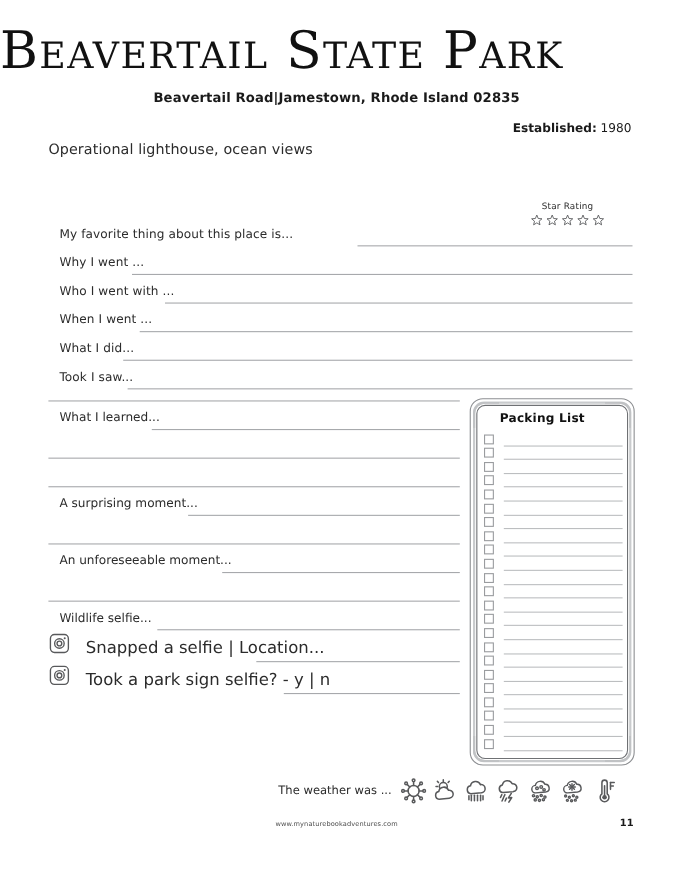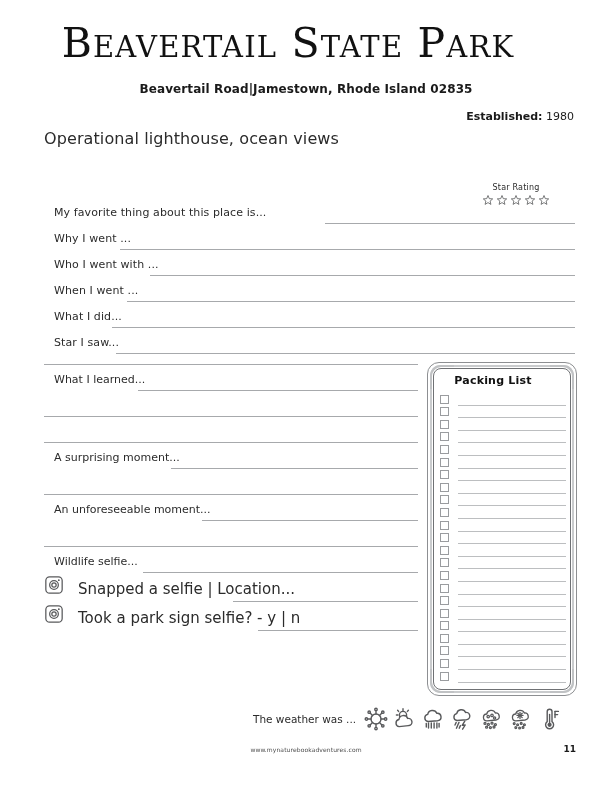--- a/index.html
+++ b/index.html
@@ -23,28 +23,27 @@
   }
 
   
   .park-title {
     position: absolute;
     top: 22px;
     left: 0;
     width: 508px;
     text-align: center;
     font-family: "DejaVu Serif", serif;
-    font-size: 41px;
+    font-size: 47px;
     letter-spacing: 1.2px;
     font-variant: small-caps;
     text-transform: capitalize;
     color: #111111;
     line-height: 1.05;
     white-space: nowrap;
-    padding-left: 34px;
   }
   .park-subtitle {
     position: absolute;
     top: 64px;
     left: 0;
     width: 612px;
     text-align: center;
     font-size: 11.5px;
     color: #2b2b2b;
     letter-spacing: .2px;
@@ -68,21 +67,21 @@
     color: #1a1a1a;
     white-space: nowrap;
   }
   .established .est-label { font-weight: bold; }
   .established .est-value { font-weight: normal; }
 
   .description {
     position: absolute;
     top: 129px;
     left: 44px;
-    font-size: 16px;
+    font-size: 13px;
     color: #2b2b2b;
     letter-spacing: .1px;
     text-align: center;
   }
 
   
   .star-rating {
     position: absolute;
     top: 183px;
     right: 36px;
@@ -372,21 +371,21 @@
       </div>
       <div class="prompt-row">
         <span class="prompt-label">When I went ...</span>
         <div class="prompt-rule" style="width: 448px;"></div>
       </div>
       <div class="prompt-row">
         <span class="prompt-label">What I did...</span>
         <div class="prompt-rule" style="width: 463px;"></div>
       </div>
       <div class="prompt-row">
-        <span class="prompt-label">Star I saw...</span>
+        <span class="prompt-label">Took I saw...</span>
         <div class="prompt-rule" style="width: 459px;"></div>
       </div>
     </div>
 
   <div class="mid-section" id="mid-host">
       <div class="mid-block">
         <div class="full-rule"></div>
         <div class="mid-row">
           <span class="prompt-label">What I learned...</span>
           <div class="prompt-rule" style="width: 280px;"></div>

